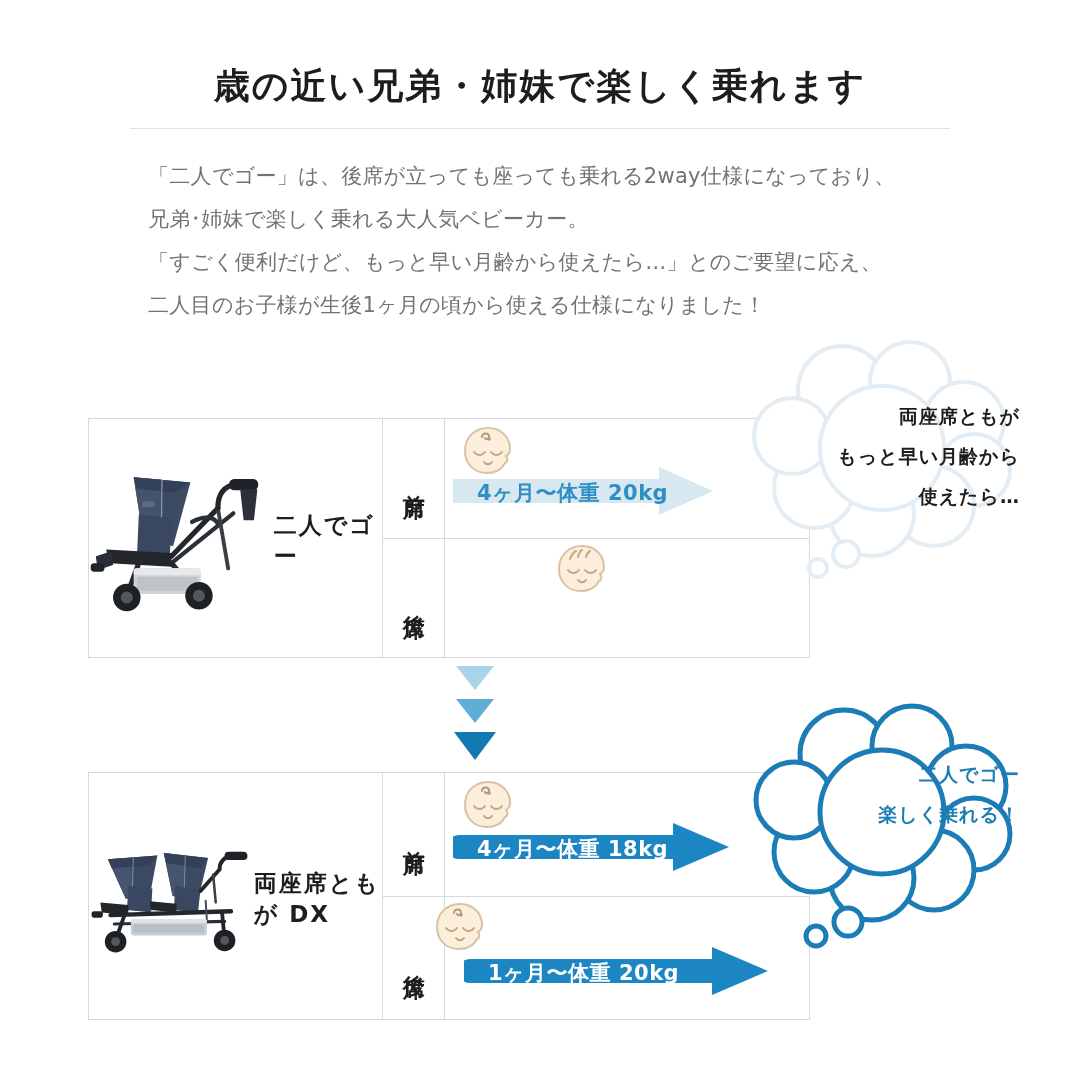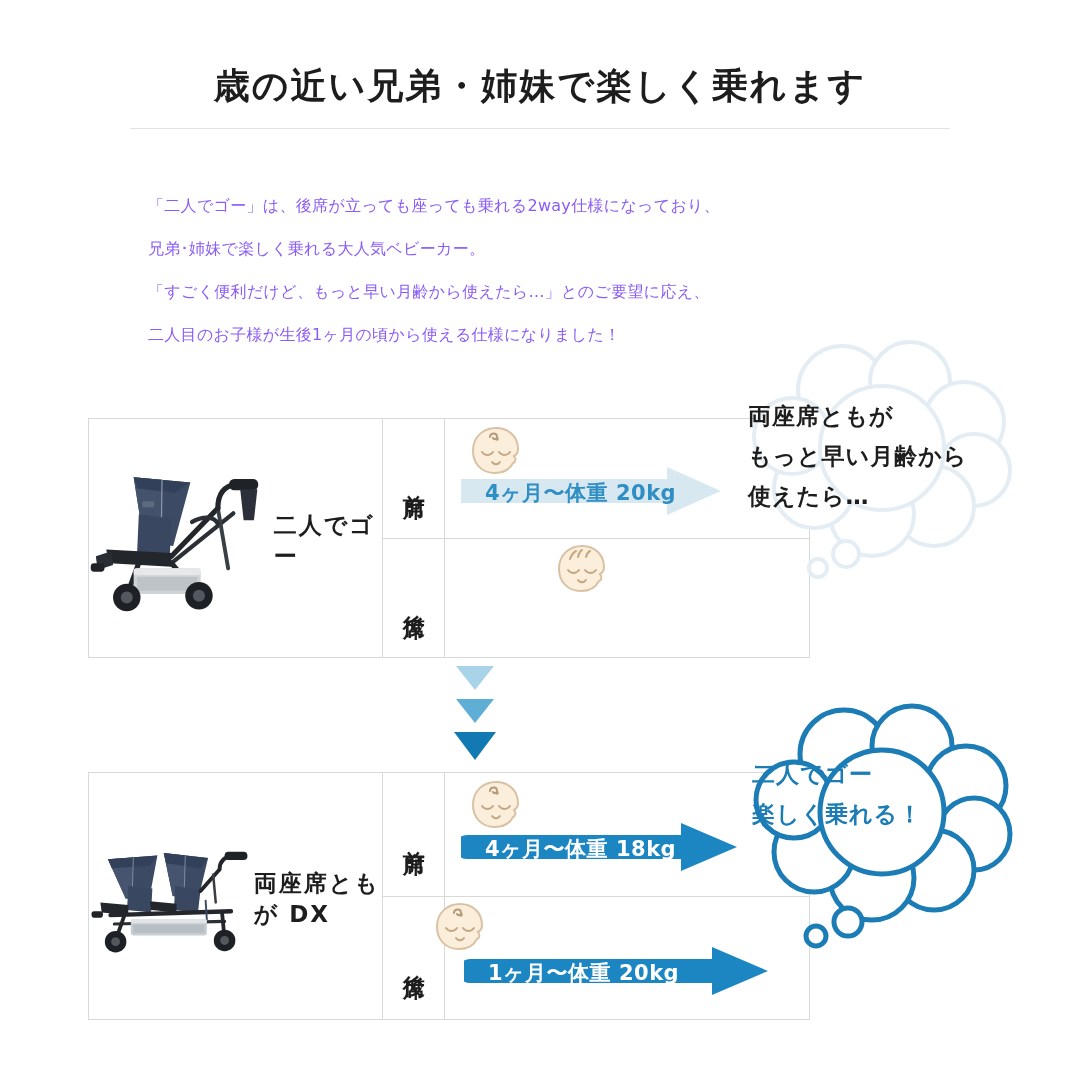--- a/index.html
+++ b/index.html
@@ -42,25 +42,25 @@
     top: 128px;
     width: 820px;
     height: 1px;
     background: #e2e2e2;
   }
 
   
   .intro {
     position: absolute;
     left: 148px;
-    top: 184px;
+    top: 155px;
     width: 830px;
-    font-size: 16px;
+    font-size: 21px;
     line-height: 43px;
-    color: #8b5cf6;
+    color: #737373;
     letter-spacing: 0.3px;
   }
   .intro div { white-space: nowrap; }
 
   
   .table {
     position: absolute;
     border: 1px solid #d7d9dc;
     background: #fff;
     box-sizing: border-box;
@@ -82,21 +82,21 @@
   .col-rows {
     flex: 1;
     display: flex;
     flex-direction: column;
   }
   .row {
     flex: 1;
     display: flex;
     align-items: stretch;
   }
-  .row.top-row { border-bottom: 1px solid #d7d9dc; gap: 8px; }
+  .row.top-row { border-bottom: 1px solid #d7d9dc; }
   .seat-label {
     width: 62px;
     border-right: 1px solid #d7d9dc;
     box-sizing: border-box;
     display: flex;
     align-items: center;
     justify-content: center;
     font-size: 22px;
     font-weight: 700;
     letter-spacing: 1px;
@@ -158,22 +158,22 @@
     width: 70px;
     height: 96px;
   }
 
   
   .bubble { position: absolute; }
   .bubble-text {
     position: absolute;
     left: 0;
     width: 100%;
-    text-align: left;
-    font-size: 23px;
+    text-align: right;
+    font-size: 19px;
     font-weight: 700;
     line-height: 40px;
     letter-spacing: 1px;
   }
   #bubble-top-text   { top: 58px; color: #1d1d1d; }
   #bubble-bottom-text{ top: 52px; color: #1c7cb5; }
   .bubble-text div { white-space: nowrap; }
 </style>
 </head>
 <body>

